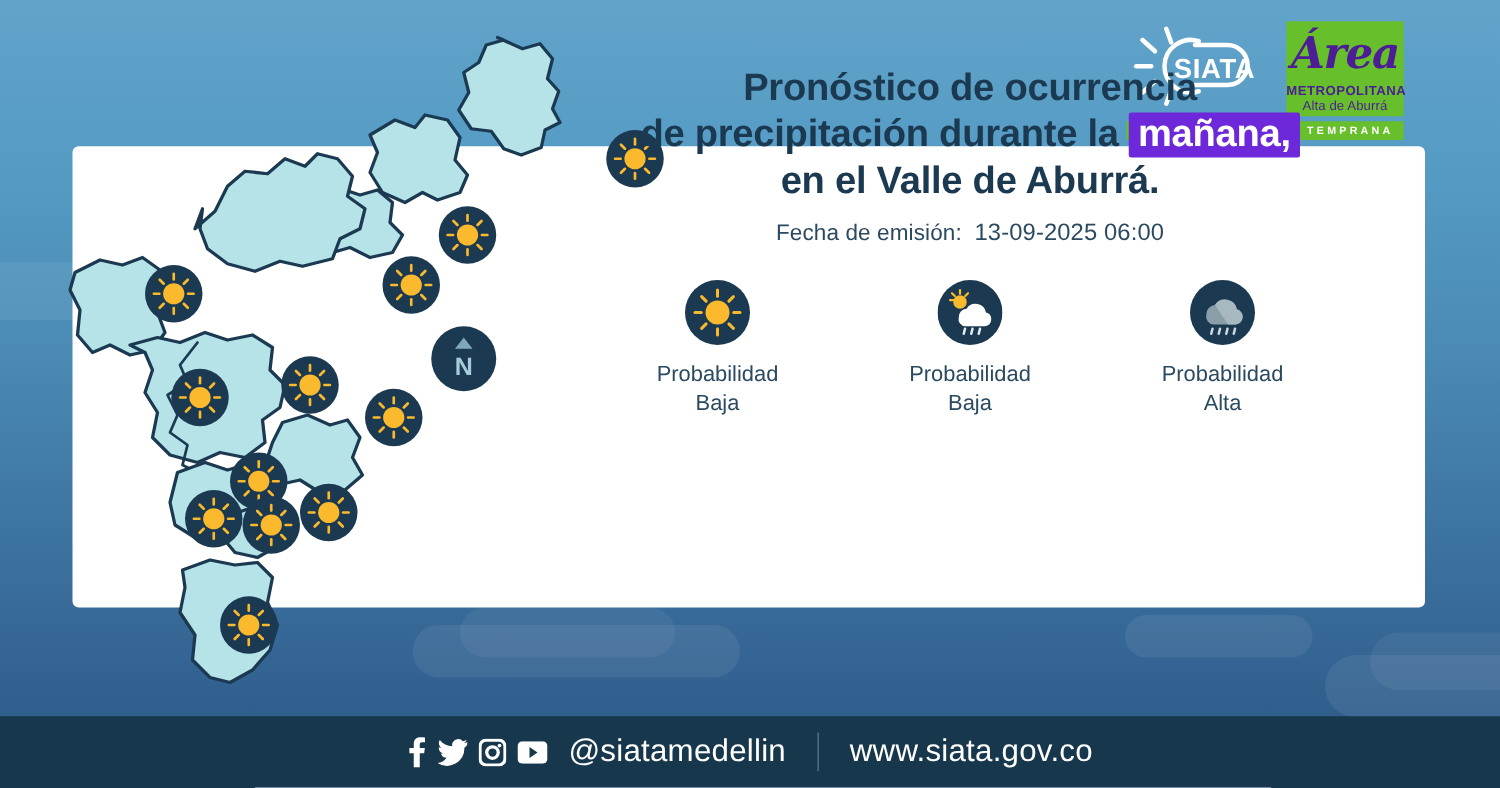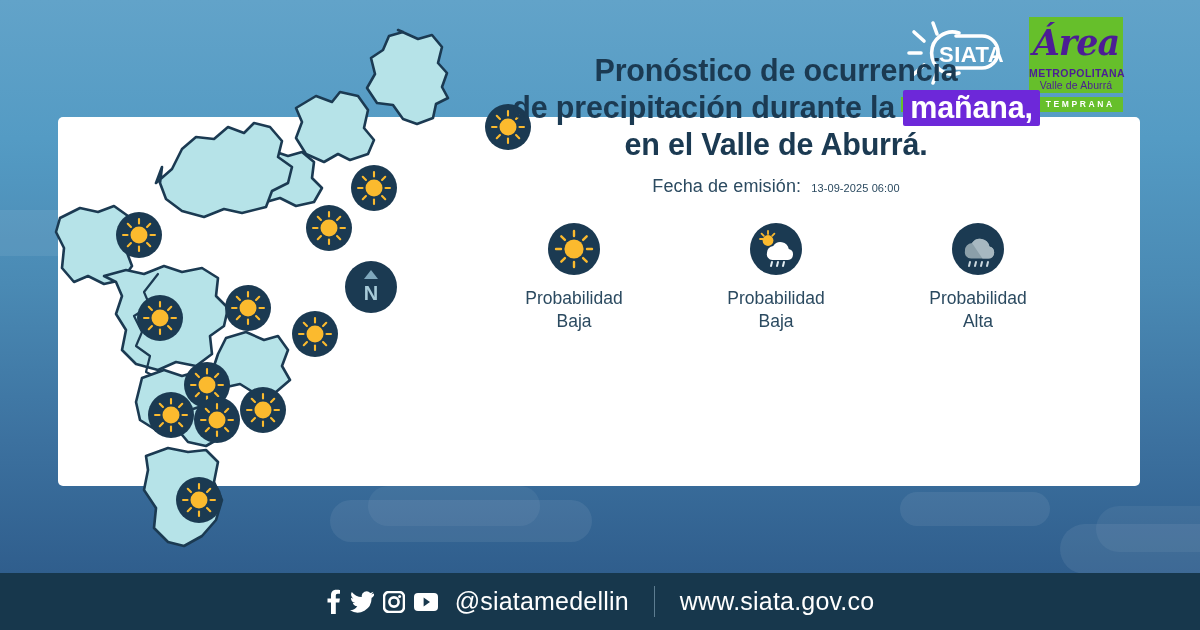--- a/index.html
+++ b/index.html
@@ -71,21 +71,21 @@
   }
   #headline .hl {
     background:#6d28d9; color:#ffffff; padding:1px 7px 3px 7px;
     border-radius:2px; display:inline-block; line-height:32px;
   }
   #fecha {
     margin-top:13px; text-align:center; color:#2b4a60;
     font-size:18px; letter-spacing:.1px;
   }
   #fecha .lbl { font-weight:400; }
-  #fecha .val { font-size:11px; margin-left:5px; }
+  #fecha .val { font-size:19px; margin-left:5px; }
 
   
   #legend { margin-top:26px; display:flex; justify-content:center; gap:76px; }
   .leg { width:126px; text-align:center; }
   .leg .ico { display:flex; justify-content:center; }
   .leg .ico svg { display:block; }
   .leg .cap {
     margin-top:12px; color:#2b4a60; font-size:17.5px; line-height:23px;
   }
 </style>
@@ -118,21 +118,21 @@
 
           <path d="M55 19 h26 a16 16 0 0 1 0 32 h-26"></path>
         </g>
         <text x="38" y="45" fill="#ffffff" stroke="none" font-family="Liberation Sans, sans-serif" font-size="22" font-weight="700" letter-spacing="0.5">SIATA</text>
       </svg>
     </div>
 
     <div id="area-logo">
       <div id="area-script">Área</div>
       <div id="area-l1">METROPOLITANA</div>
-      <div id="area-l2">Valle de Aburrá</div>
+      <div id="area-l2">Alta de Aburrá</div>
     </div>
 
     <div id="tagline">SISTEMA DE ALERTA TEMPRANA</div>
   </div>
 
   <div id="card"></div>
 
   <div id="map">
     <svg width="420" height="600" viewBox="0 0 420 600">
       <g fill="#b6e3e8" stroke="#1b3a52" stroke-width="2.6" stroke-linejoin="round" stroke-linecap="round">

